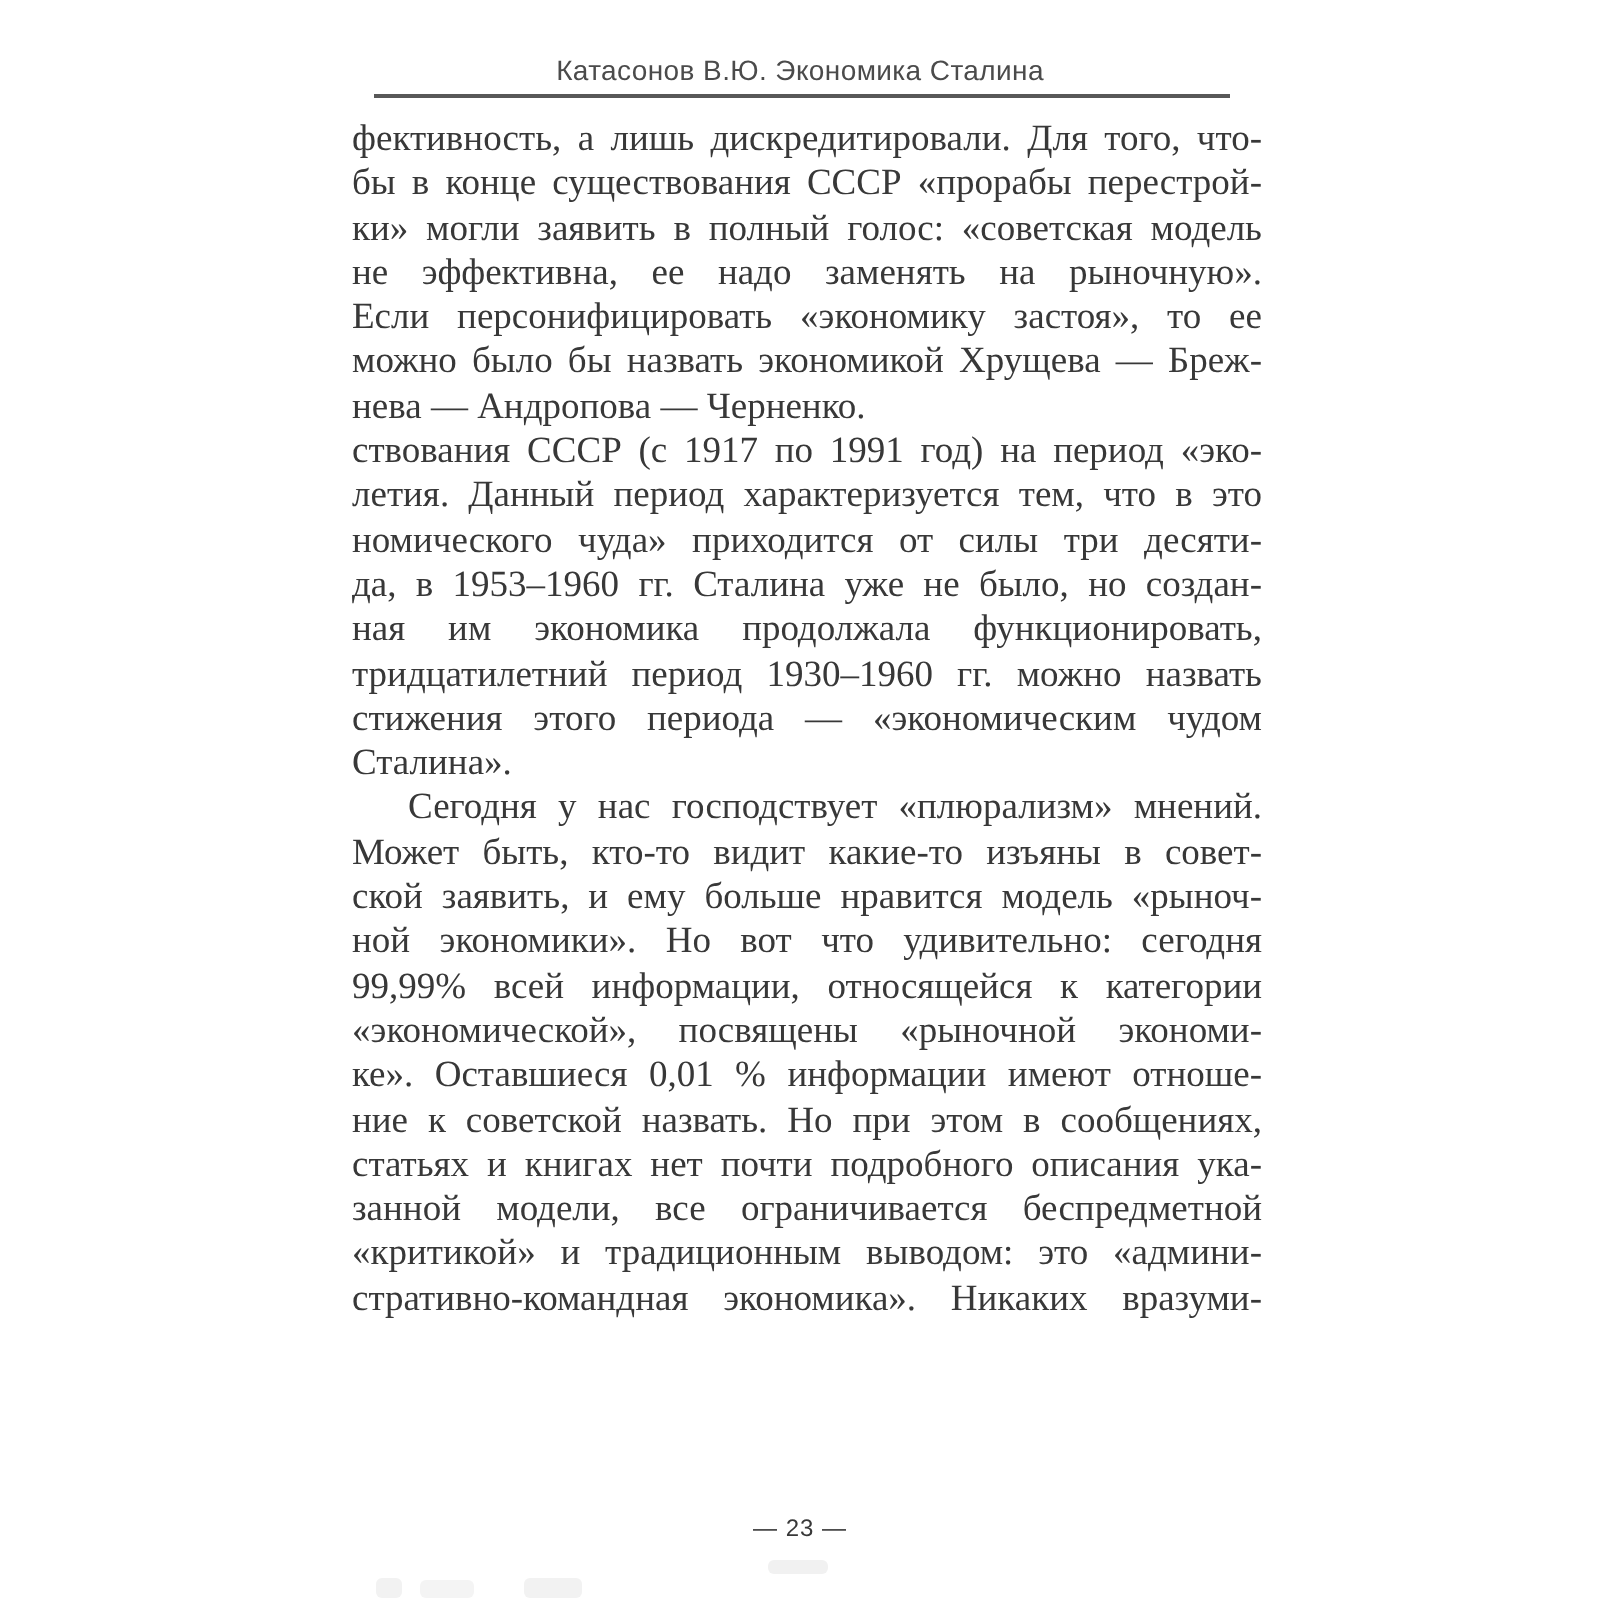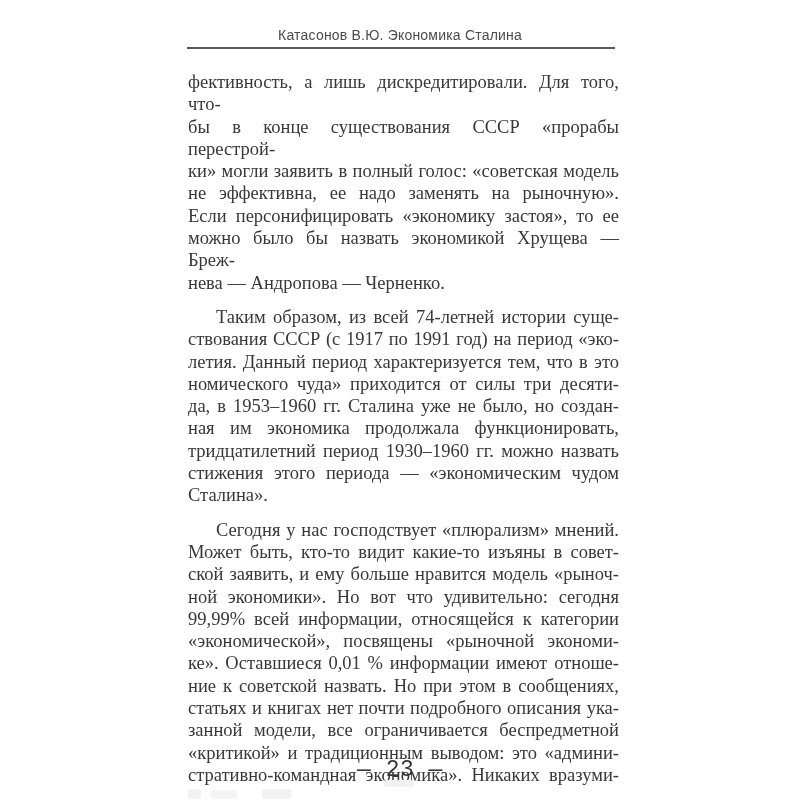--- a/index.html
+++ b/index.html
@@ -39,37 +39,37 @@
   .body-col {
     position: absolute;
     top: 59px;
     left: 176px;
     width: 455px;
     font-family: "Liberation Serif", "DejaVu Serif", serif;
     font-size: 18.5px;
     line-height: 22.3px;
     color: #383838;
   }
-  .para { margin: 12px; padding: 0; }
+  .para { margin: 0; padding: 0; }
   .line {
     text-align: justify;
     text-align-last: justify;
     white-space: normal;
   }
   .line.last { text-align-last: left; }
   .line.indent { text-indent: 28px; }
   .italic { font-style: italic; }
   .folio {
     position: absolute;
     top: 757px;
     left: 0;
     width: 800px;
     text-align: center;
-    font-family: Liberation Mono, monospace;
-    font-size: 23px;
+    font-family: Liberation Sans, sans-serif;
+    font-size: 12px;
     letter-spacing: 0.5px;
     color: #383838;
   }
   .artifact {
     position: absolute;
     border-radius: 3px;
   }
   .a1 { left: 188px; top: 789px; width: 13px; height: 10px; background: #f2f2f2; }
   .a2 { left: 210px; top: 790px; width: 27px; height: 9px;  background: #f4f4f4; }
   .a3 { left: 262px; top: 789px; width: 29px; height: 10px; background: #f2f2f2; }
@@ -87,21 +87,20 @@
       <div class="para">
         <div class="line"><span>фективность, а лишь дискредитировали. Для того, что-</span></div>
         <div class="line"><span>бы в конце существования СССР «прорабы перестрой-</span></div>
         <div class="line"><span>ки» могли заявить в полный голос: «советская модель</span></div>
         <div class="line"><span>не эффективна, ее надо заменять на рыночную».</span></div>
         <div class="line"><span>Если персонифицировать «экономику застоя», то ее</span></div>
         <div class="line"><span>можно было бы назвать экономикой Хрущева — Бреж-</span></div>
         <div class="line last"><span>нева — Андропова — Черненко.</span></div>
       </div>
       <div class="para">
-        <div class="line indent"><span>Таким образом, из всей 74-летней истории суще-</span></div>
         <div class="line"><span>ствования СССР (с 1917 по 1991 год) на период «эко-</span></div>
         <div class="line"><span>летия. Данный период характеризуется тем, что в это</span></div>
         <div class="line"><span>номического чуда» приходится от силы три десяти-</span></div>
         <div class="line"><span>да, в 1953–1960 гг. Сталина уже не было, но создан-</span></div>
         <div class="line"><span>ная им экономика продолжала функционировать,</span></div>
         <div class="line"><span>тридцатилетний период 1930–1960 гг. можно назвать</span></div>
         <div class="line"><span>стижения этого периода — «экономическим чудом</span></div>
         <div class="line last"><span>Сталина».</span></div>
       </div>
       <div class="para">

